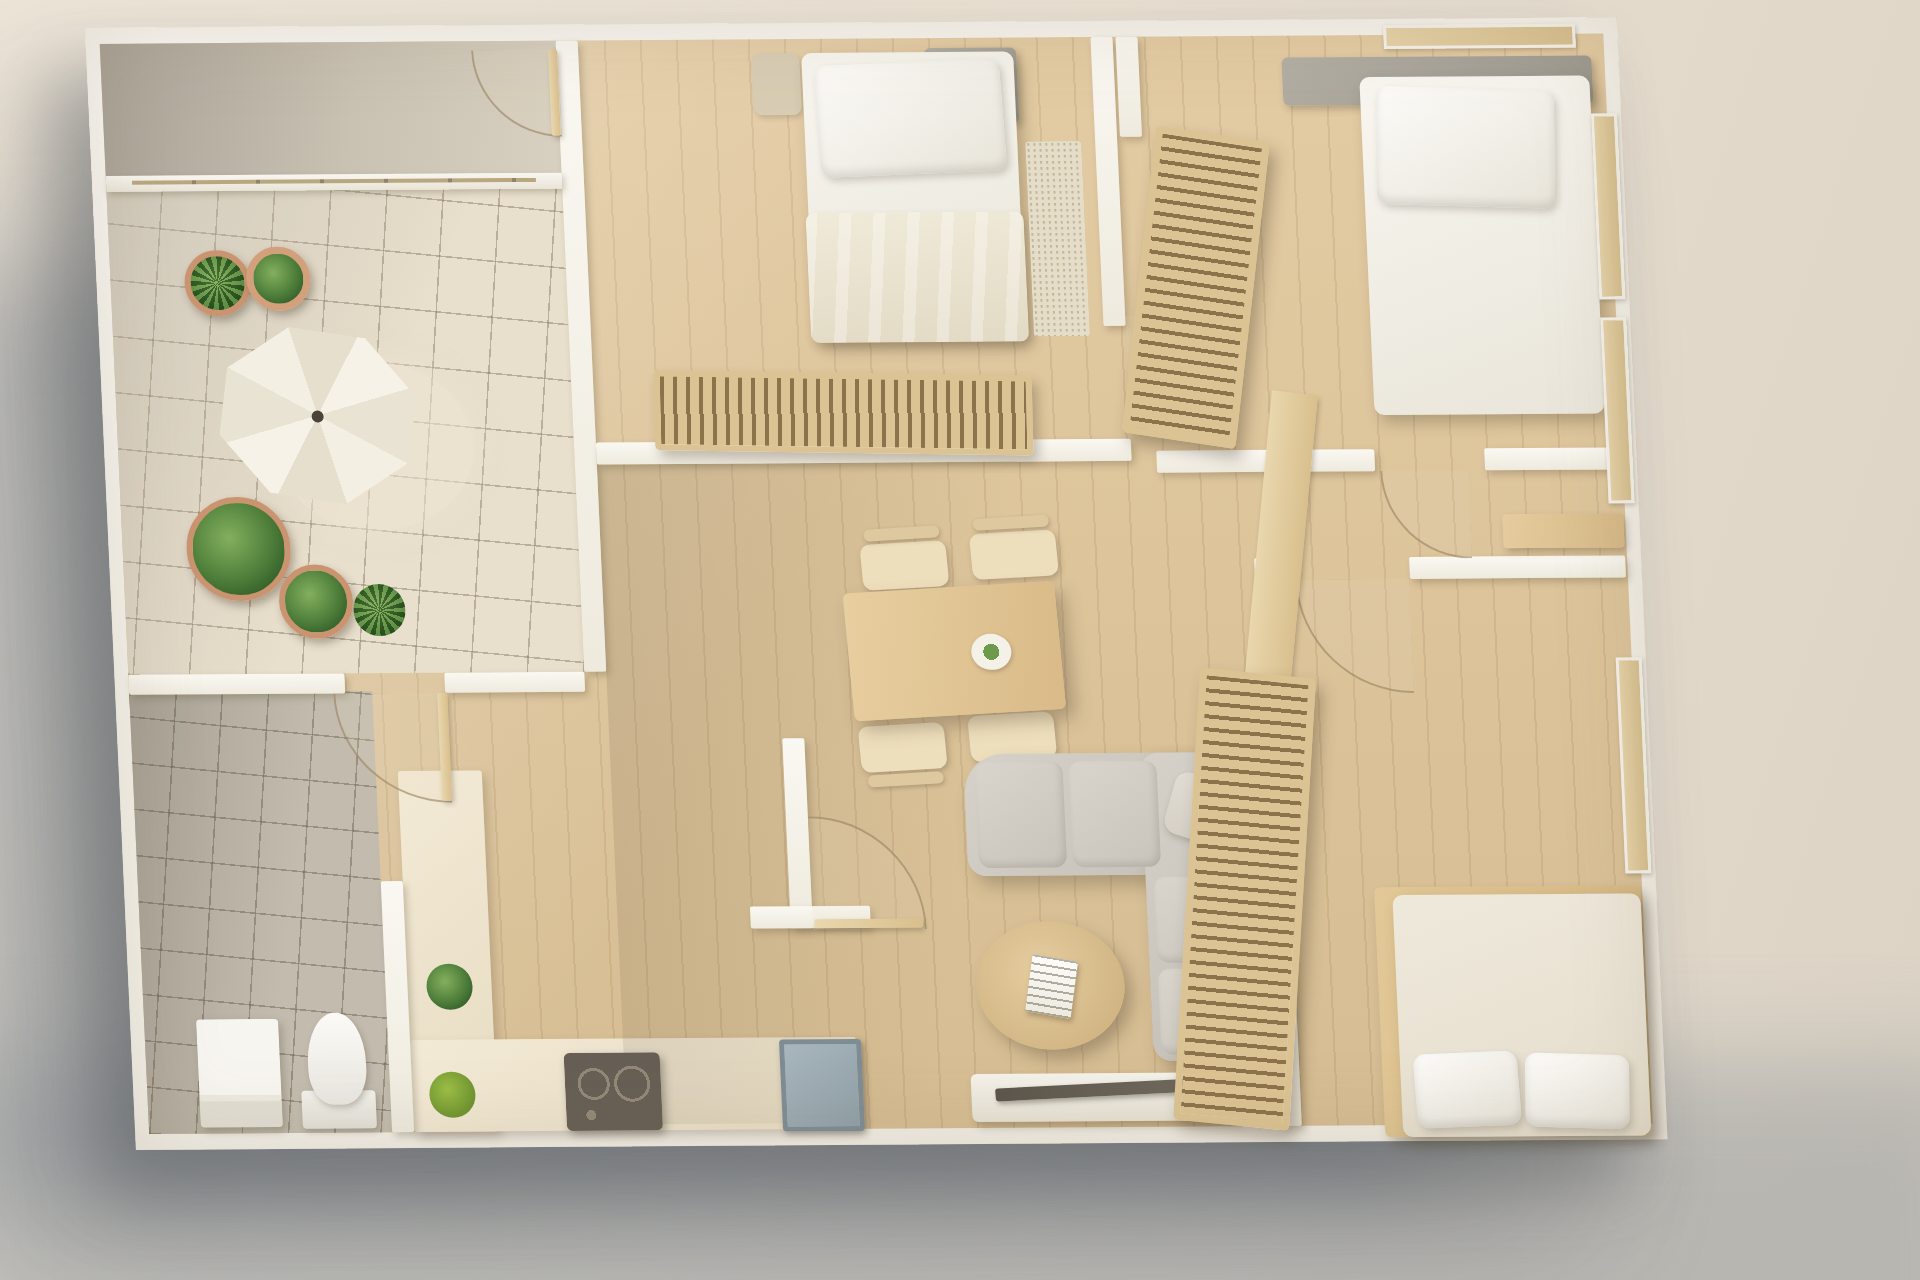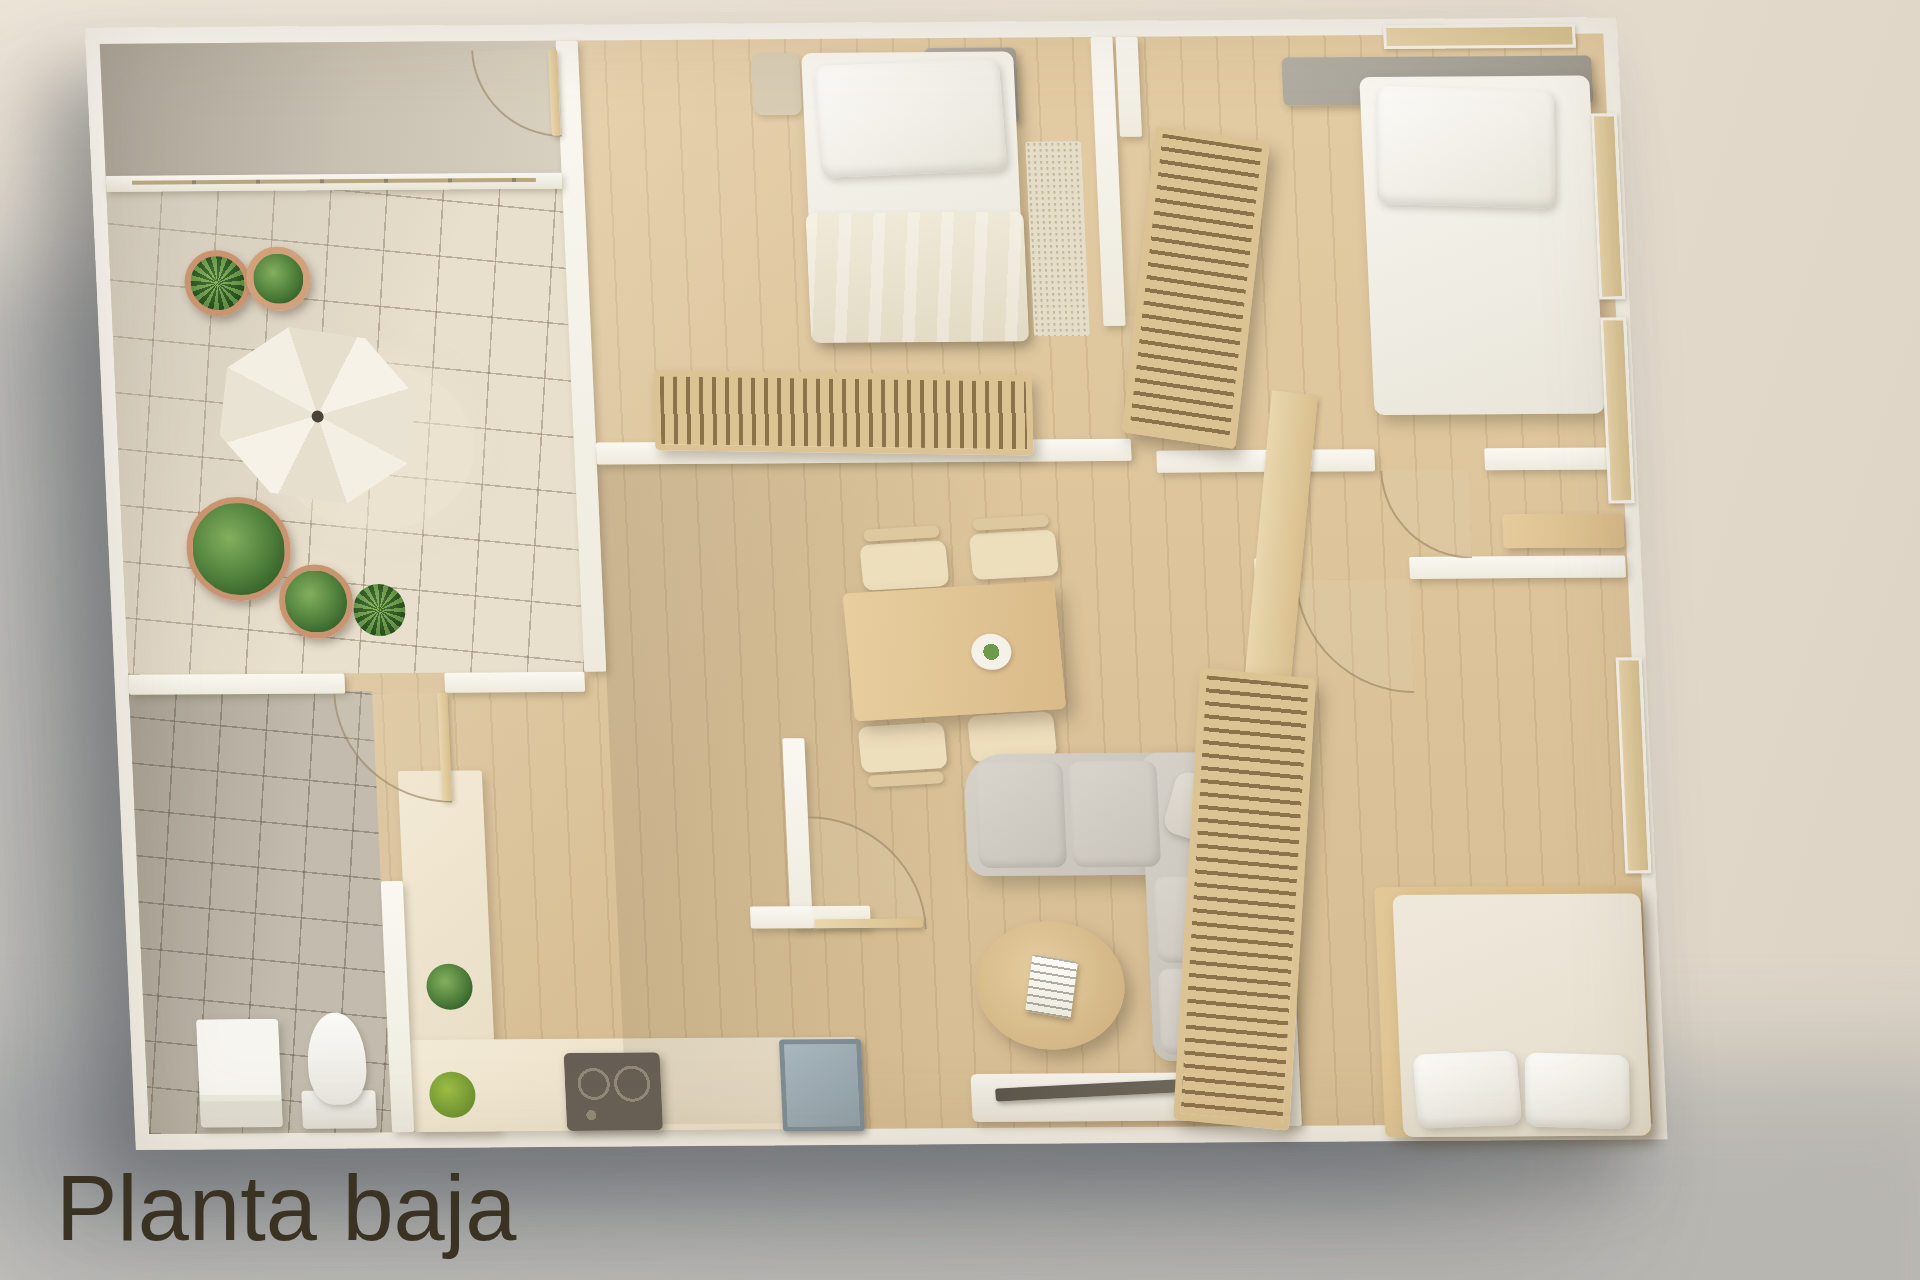--- a/index.html
+++ b/index.html
@@ -206,14 +206,13 @@
            radial-gradient(circle at 26% 80%,#938877 0 5px,transparent 5px);
          box-shadow:3px 4px 8px rgba(60,55,45,.4);"></div>
     <div class="a" style="left:648px;top:1016px;width:72px;height:82px;border-radius:4px;background:linear-gradient(140deg,#a8b6bd,#90a0a8);
          border:5px solid #7e8d95;box-shadow:2px 3px 6px rgba(60,55,45,.35);"></div>
     <div class="plant" style="left:298px;top:938px;width:46px;height:46px;box-shadow:none;"></div>
     <div class="plant" style="left:296px;top:1046px;width:46px;height:46px;box-shadow:none;background:radial-gradient(circle at 40% 38%,#9cbf46,#6f9430 70%);"></div>
 
     <div class="shade" style="left:0;top:0;width:1532px;height:1122px;box-shadow:inset 0 0 90px rgba(120,100,70,.18);"></div>
   </div>
 
-  <div id="title">Planta baja</div>
 </div>
 
 </body></html>

